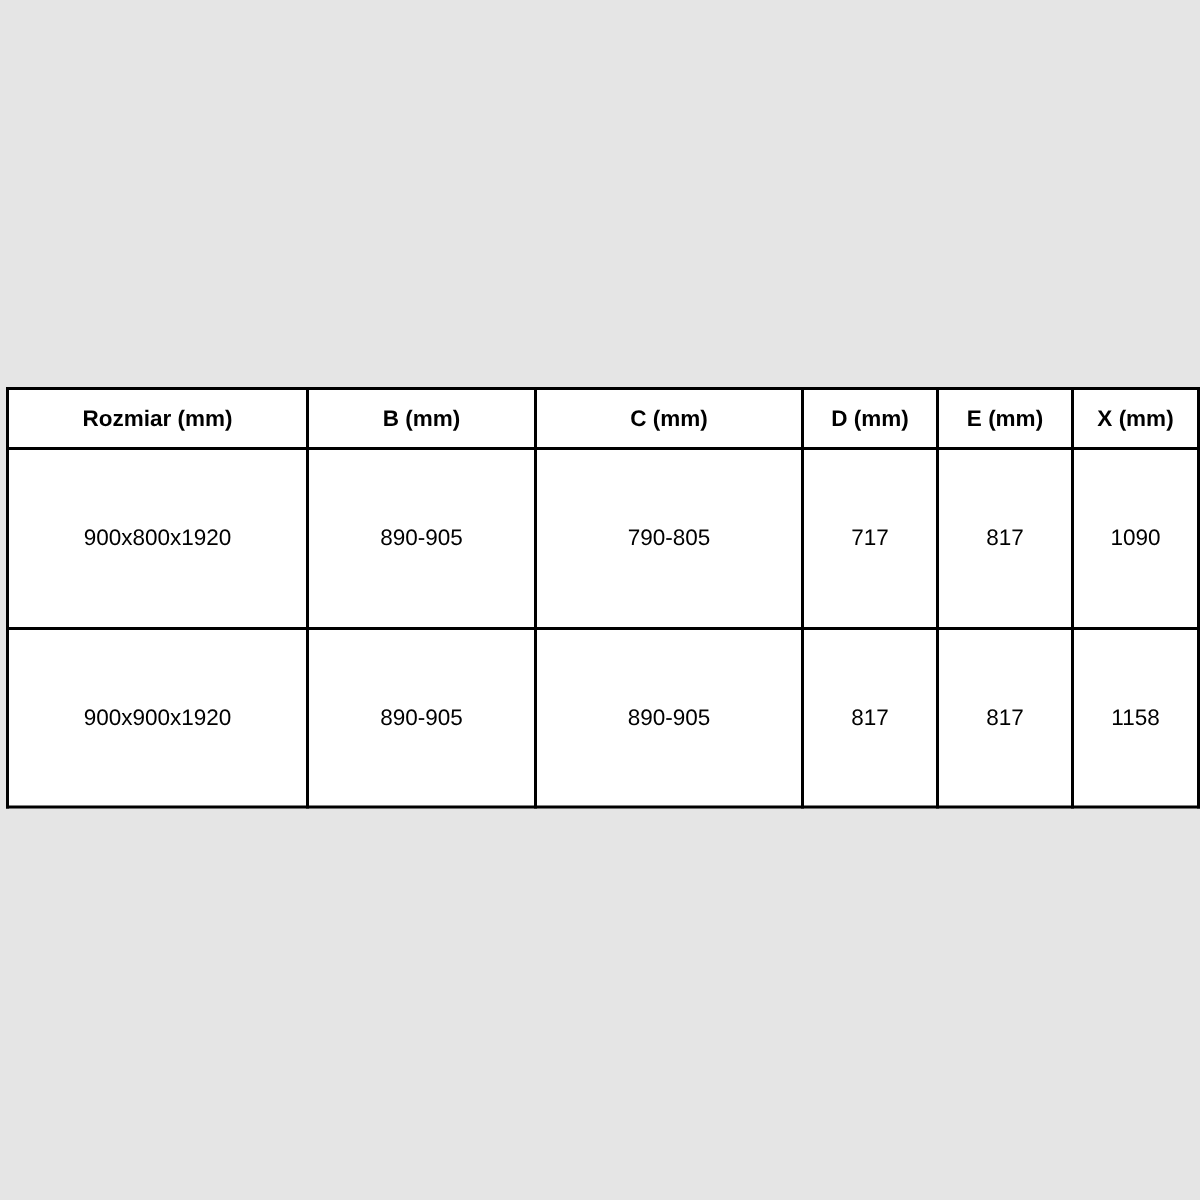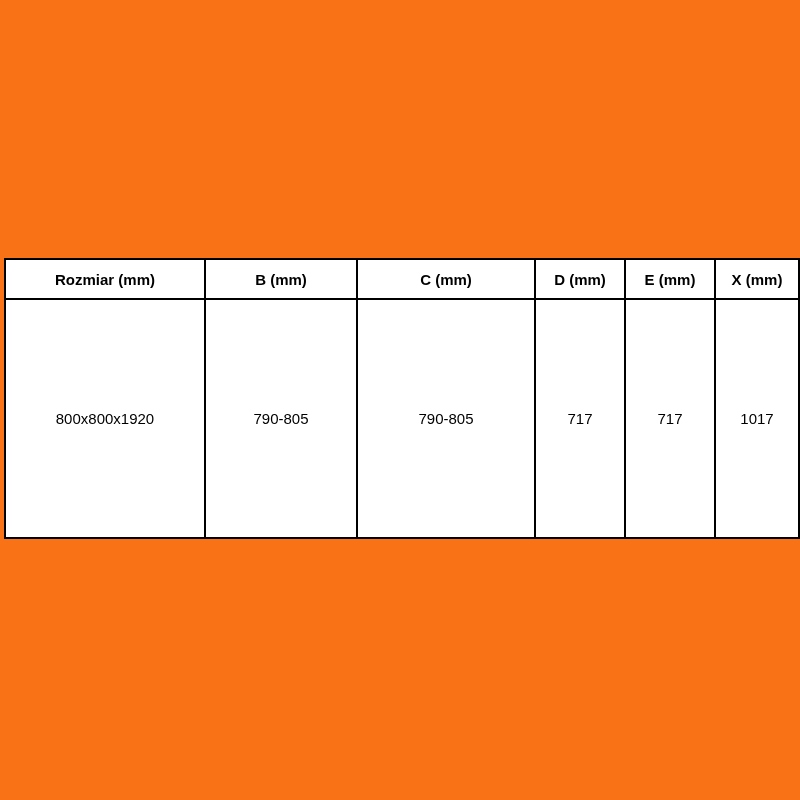--- a/index.html
+++ b/index.html
@@ -4,21 +4,21 @@
 <style>
   html, body {
     margin: 0;
     padding: 0;
     background: #ffffff;
   }
   .page {
     position: relative;
     width: 800px;
     height: 800px;
-    background: #f97316;
+    background: #e5e5e5;
     overflow: hidden;
     font-family: "Liberation Sans", sans-serif;
   }
   table.dims {
     position: absolute;
     top: 258px;
     left: 4px;
     width: 794px;
     height: 281px;
     border-collapse: collapse;
@@ -68,22 +68,30 @@
           <th>Rozmiar (mm)</th>
           <th>B (mm)</th>
           <th>C (mm)</th>
           <th>D (mm)</th>
           <th>E (mm)</th>
           <th>X (mm)</th>
         </tr>
     </thead>
     <tbody>
         <tr>
-          <td>800x800x1920</td>
-          <td>790-805</td>
+          <td>900x800x1920</td>
+          <td>890-905</td>
           <td>790-805</td>
           <td>717</td>
-          <td>717</td>
-          <td>1017</td>
+          <td>817</td>
+          <td>1090</td>
+        </tr>
+        <tr>
+          <td>900x900x1920</td>
+          <td>890-905</td>
+          <td>890-905</td>
+          <td>817</td>
+          <td>817</td>
+          <td>1158</td>
         </tr>
       </tbody>
   </table>
 </div>
 
 </body></html>

